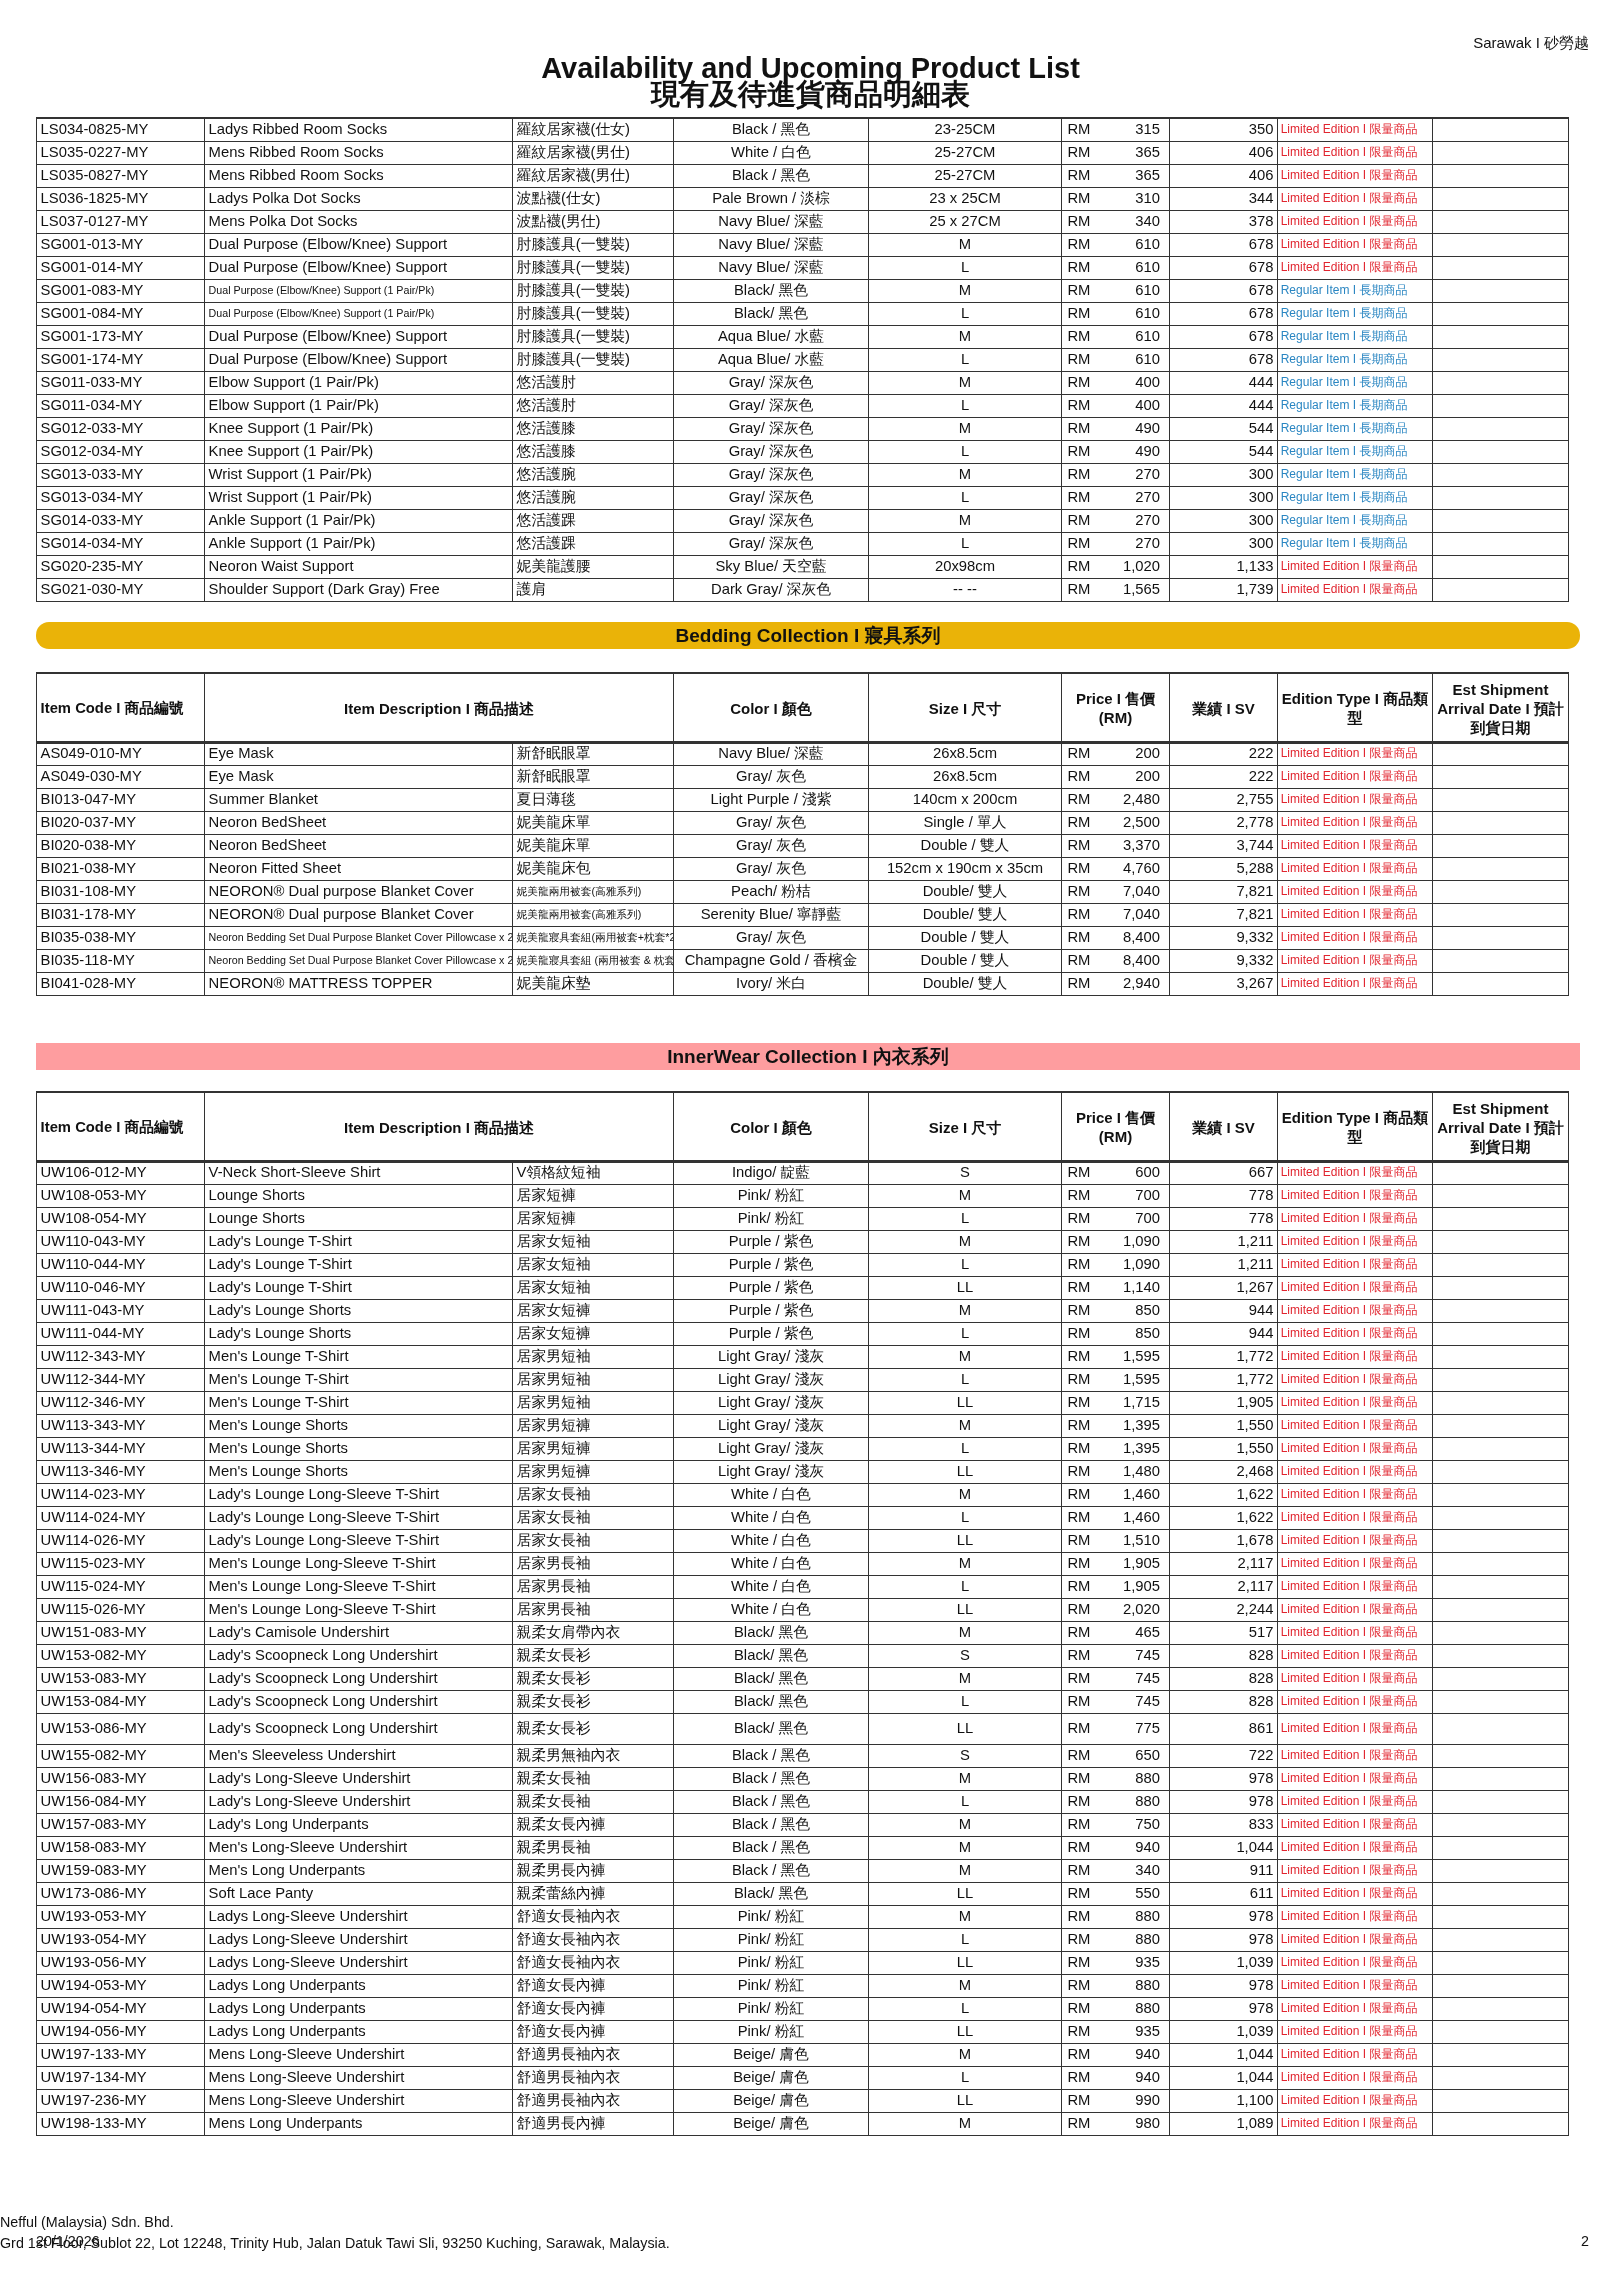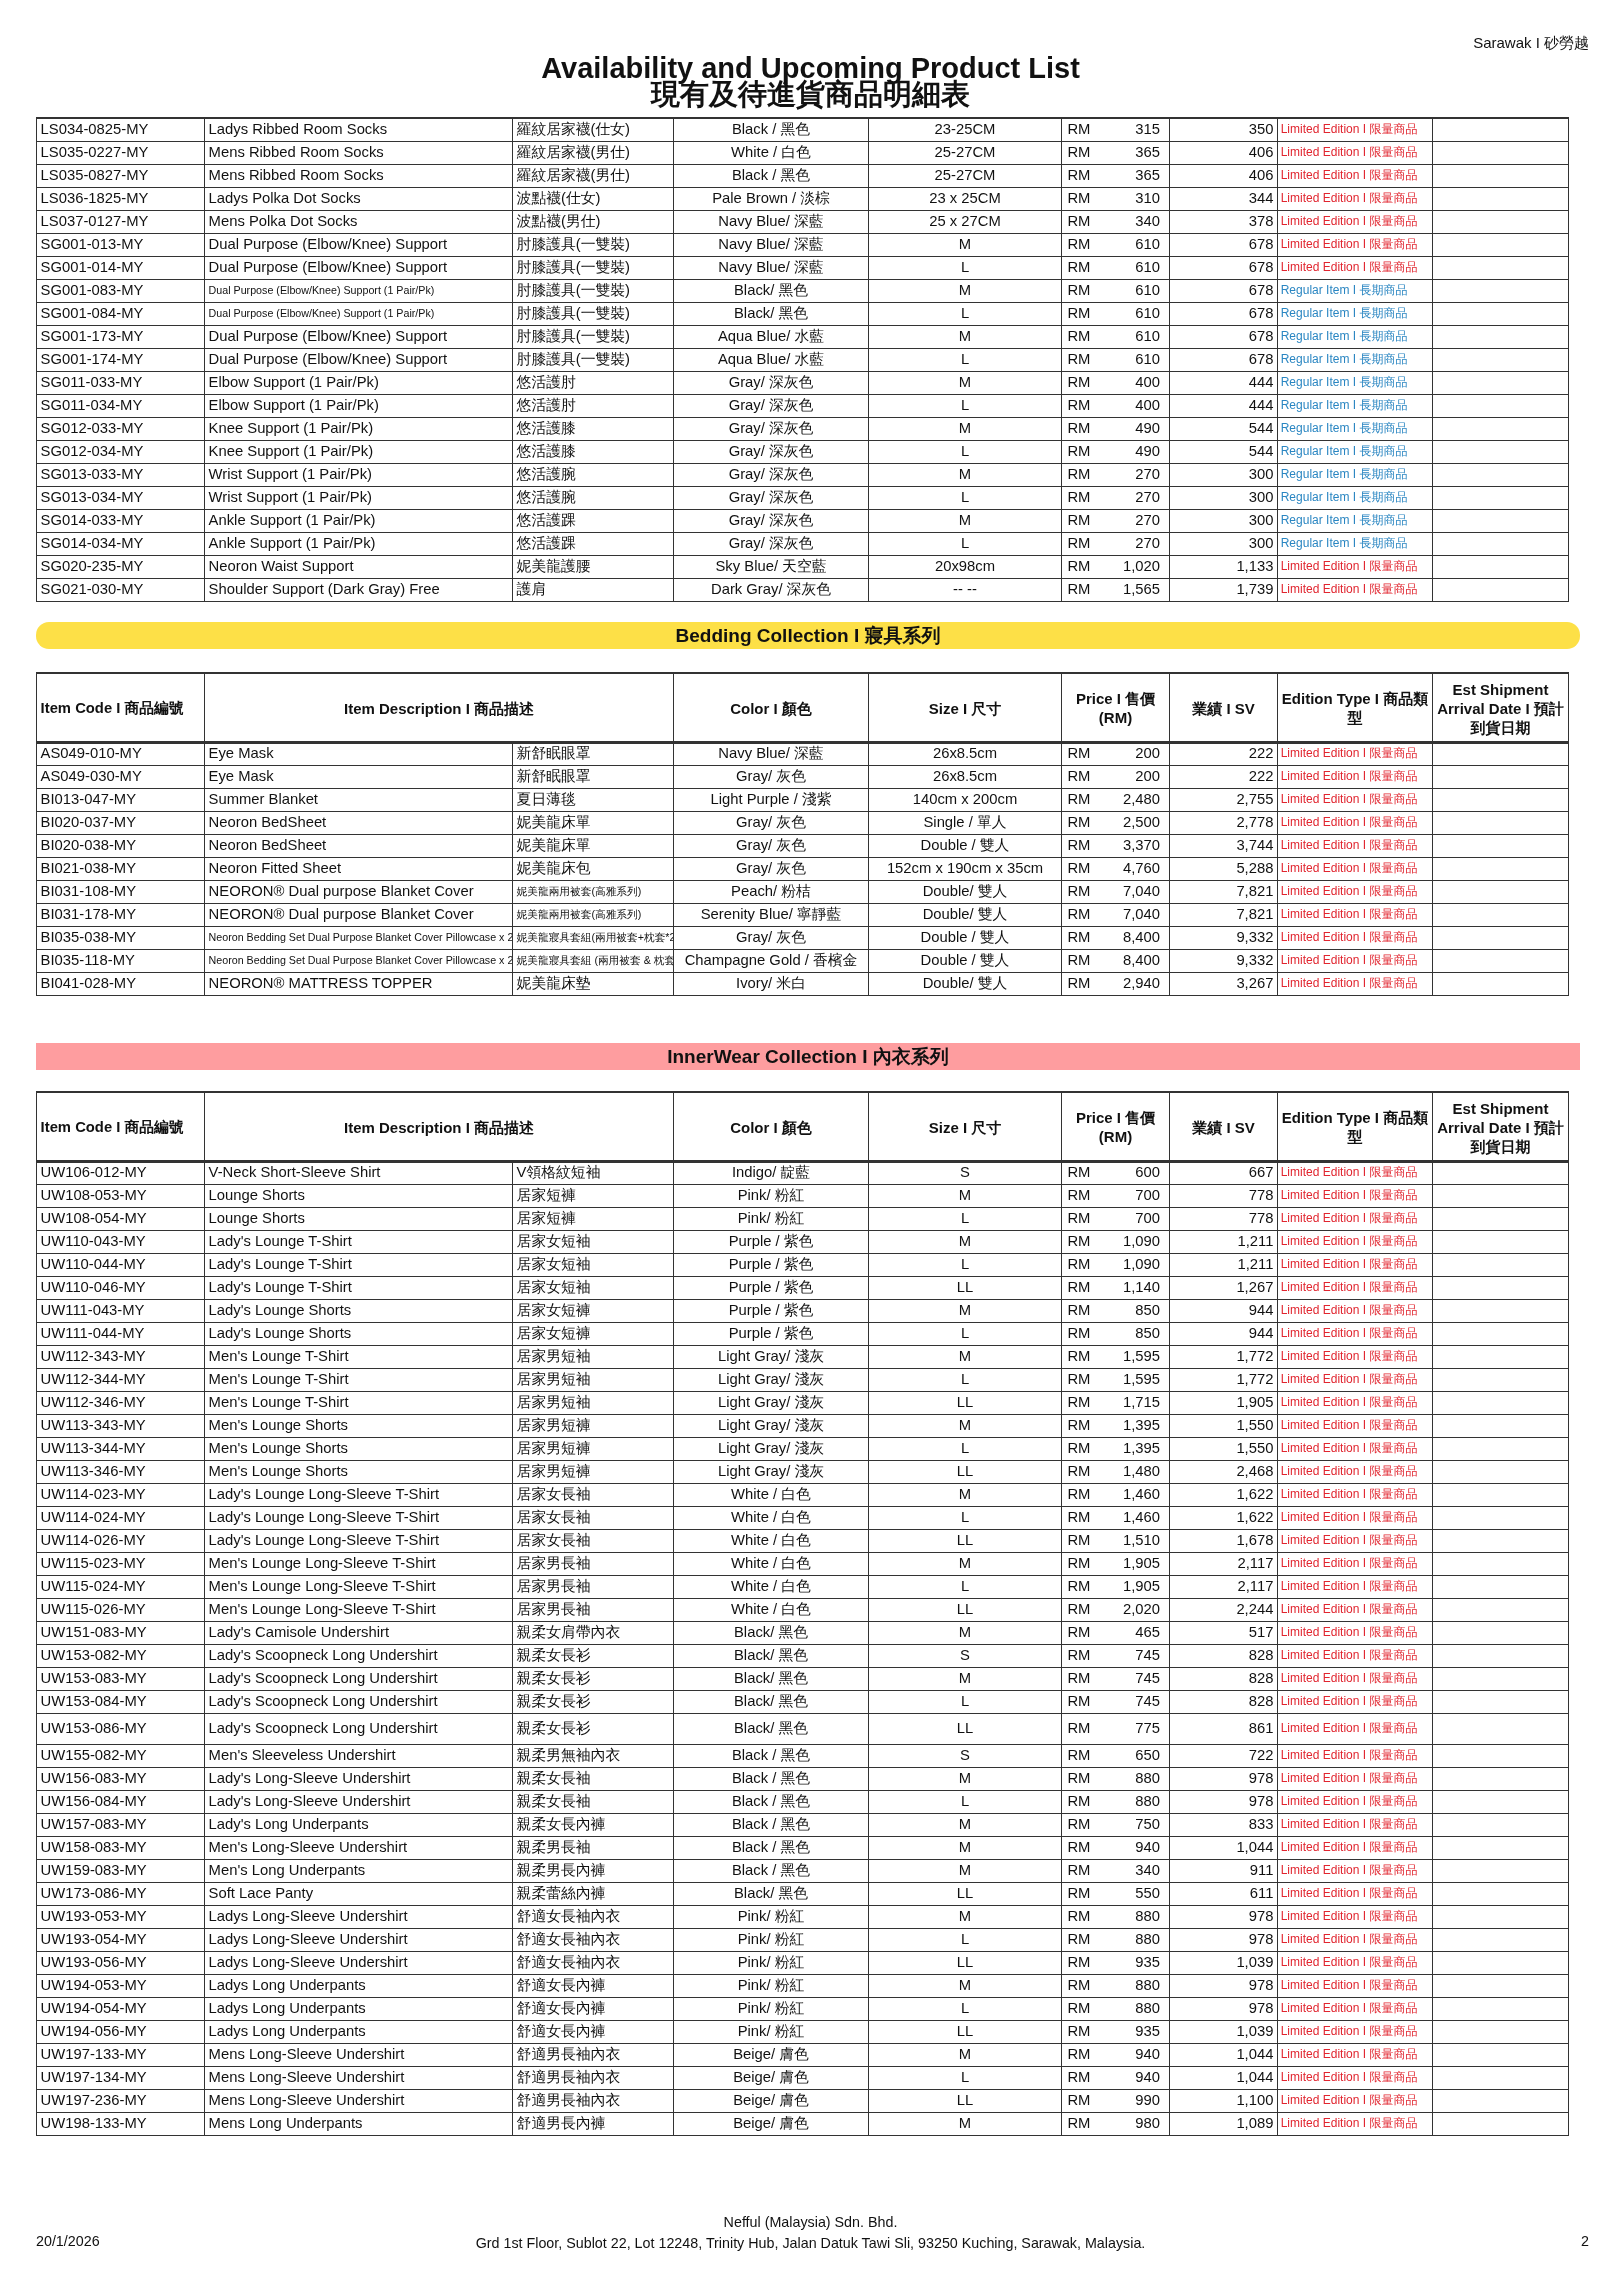--- a/index.html
+++ b/index.html
@@ -28,21 +28,21 @@
   td.c-ed.limited { color:#e1252f; }
   td.c-ed.regular { color:#2a86c2; }
   .banner { position:absolute; left:36px; width:1544px; height:27px; text-align:center; font-weight:bold; font-size:19px; line-height:27px; }
   .banner.bedding { background:#fecb0a; }
   .banner.innerwear { background:#fe9d9f; }
   table.hdr td { font-weight:bold; text-align:center; font-size:15px; line-height:19px; height:66px; white-space:normal; }
   table.hdr tr { height:70px; }
   table.hdr tr:first-child td { border-top:2.7px solid #333; }
   table.hdr td.h-code { text-align:left; font-size:14.8px; }
   .footer-date { position:absolute; left:36px; top:2233px; font-size:14.3px; }
-  .footer-company { position:absolute; left:0; width:1621px; text-align:center; top:2212px; font-size:14.3px; line-height:20.6px; }
+  .footer-company { position:absolute; left:0; width:1621px; top:2212px; font-size:14.3px; line-height:20.6px; }
   .footer-page { position:absolute; right:32px; top:2233px; font-size:14.3px; }
 </style>
 </head>
 <body>
 
 <div class="region">Sarawak I 砂勞越</div>
 <div class="title en">Availability and Upcoming Product List</div>
 <div class="title cn">現有及待進貨商品明細表</div>
 
 <div id="layout">
@@ -348,21 +348,21 @@
         <td class="c-price">
             <span class="rm">RM</span>
             <span class="val">1,565</span>
           </td>
         <td class="c-sv">1,739</td>
         <td class="c-ed limited" style="color: rgb(225, 37, 47);">Limited Edition I 限量商品</td>
         <td class="c-date"></td>
       </tr>
       </tbody>
     </table>
-    <div class="banner bedding" style="top: 622px; background: #fde047; border-radius: 13px;">Bedding Collection I 寢具系列</div>
+    <div class="banner bedding" style="top: 622px; background: #eab308; border-radius: 13px;">Bedding Collection I 寢具系列</div>
     <table class="grid hdr" style="top: 672px;">
       <colgroup>
         <col style="width:168px">
         <col style="width:308px">
         <col style="width:161px">
         <col style="width:195px">
         <col style="width:193px">
         <col style="width:108px">
         <col style="width:108px">
         <col style="width:155px">

